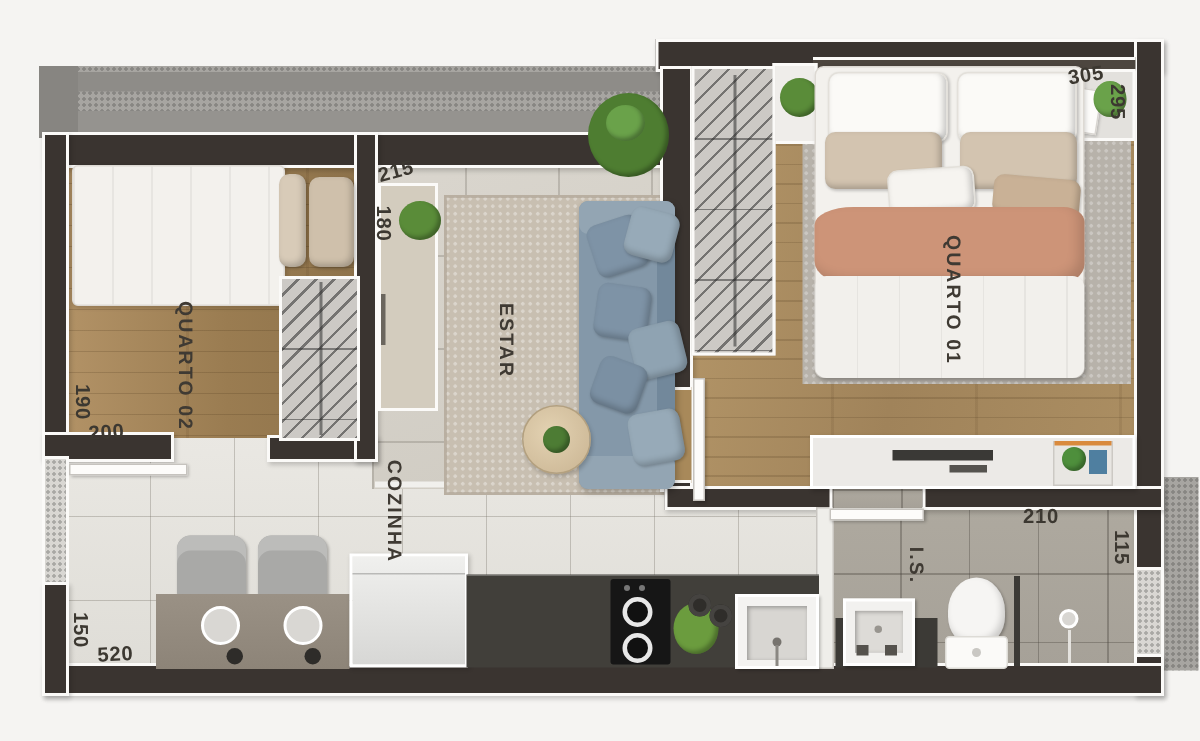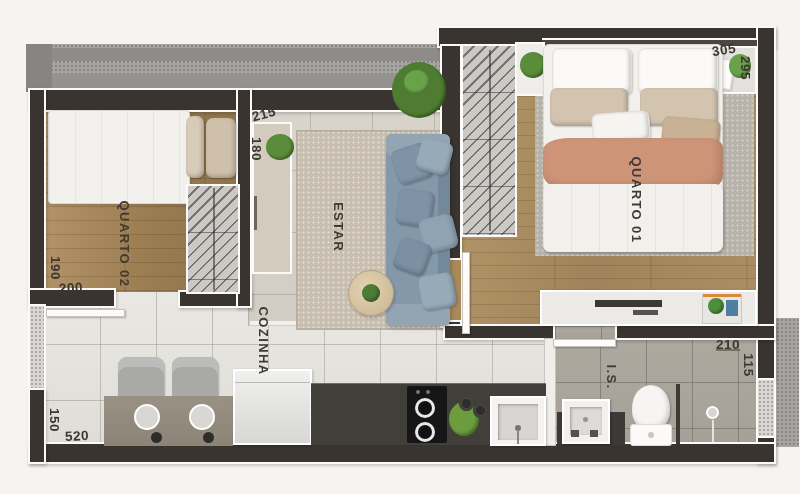--- a/index.html
+++ b/index.html
@@ -194,16 +194,16 @@
   <div class="lbl" style="left:611px;top:377px;--r:90deg;">I.S.</div>
 
   <div class="dim" style="left:264px;top:114px;--r:-15deg;">215</div>
   <div class="dim" style="left:256px;top:149px;--r:90deg;">180</div>
   <div class="dim" style="left:55px;top:268px;--r:90deg;">190</div>
   <div class="dim" style="left:71px;top:288px;--r:-4deg;">200</div>
   <div class="dim" style="left:54px;top:420px;--r:90deg;">150</div>
   <div class="dim" style="left:77px;top:436px;--r:-3deg;">520</div>
   <div class="dim" style="left:724px;top:50px;--r:-9deg;">305</div>
   <div class="dim" style="left:745px;top:68px;--r:90deg;">295</div>
-  <div class="dim" style="left:728px;top:344px;text-decoration:underline;--r:0deg;">210</div>
+  <div class="dim" style="left:694px;top:344px;--r:0deg;">210</div>
   <div class="dim" style="left:748px;top:365px;--r:90deg;">115</div>
 
 </div>
 
 </body></html>

